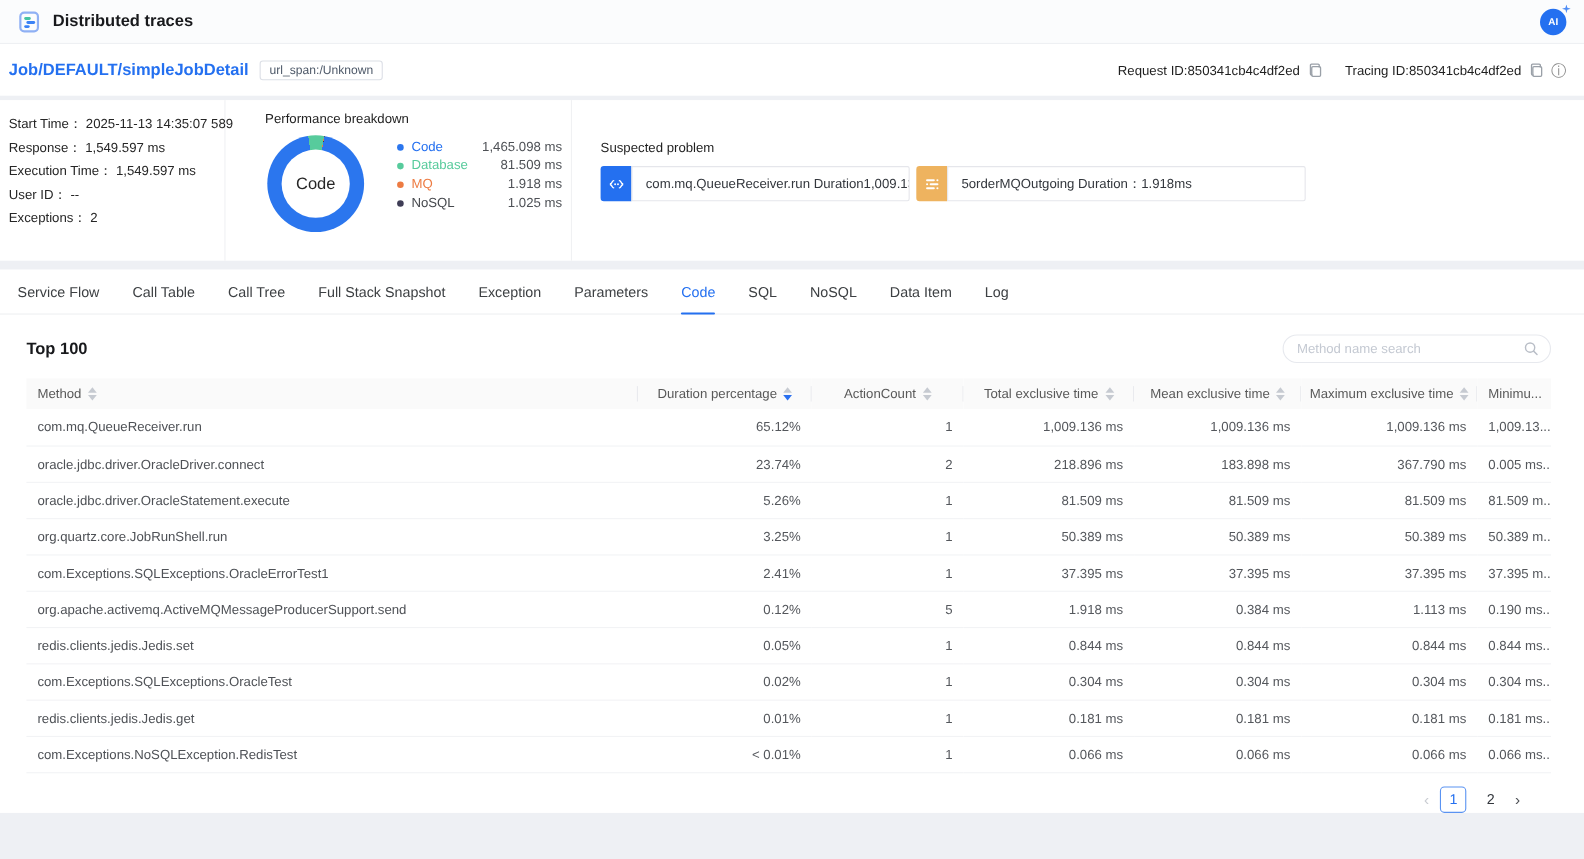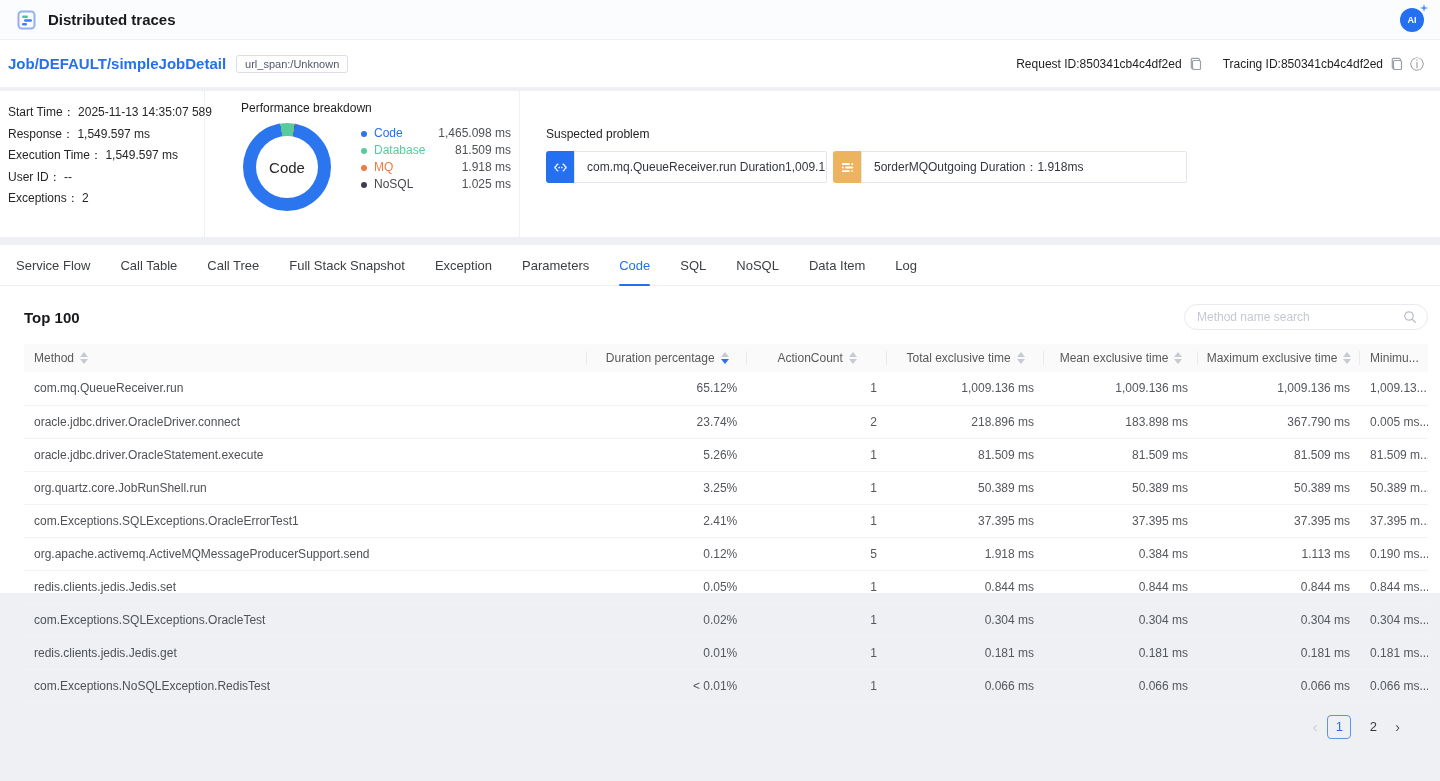--- a/index.html
+++ b/index.html
@@ -54,29 +54,29 @@
   .sus-list { display:flex; gap:6px; }
   .sus-item { display:flex; align-items:stretch; cursor:pointer; }
   .sus-icon { width:28px; border-radius:3px 0 0 3px; display:flex; align-items:center;
     justify-content:center; flex:none; }
   .sus-box { height:32px; background:#fff; border:1px solid #e5e6eb; border-radius:0 2px 2px 0;
     display:flex; align-items:center; padding:0 12px; font-size:12px; color:#33373d; white-space:nowrap; overflow:hidden; }
   .sus-item .ic { display:none; }
   .sus-item .ic.show { display:block; }
 
   
-  .panel { margin-top:8px; background:#fff; height:348px; position:relative; }
+  .panel { margin-top:8px; background:#fff; height:494px; position:relative; }
   .tabs { display:flex; gap:30px; padding:0 16px; border-bottom:1px solid #eef0f2; height:41px; align-items:center; }
   .tab { font-size:13px; color:#3d4043; cursor:pointer; position:relative; height:41px;
     display:flex; align-items:center; white-space:nowrap; }
   .tab.active { color:#2470f0; }
   .tab.active::after { content:""; position:absolute; left:0; right:0; bottom:0; height:2px;
     background:#2470f0; border-radius:1px; }
 
-  .panel-body { padding:18px 12px 0 24px; }
+  .panel-body { padding:18px 30px 0 24px; }
   .table-top { display:flex; align-items:center; margin-bottom:14px; }
   .table-title { font-size:15px; font-weight:bold; color:#18191c; }
   .table-top .spacer { flex:1; }
   .search-box { width:244px; height:26px; border:1px solid #e7e9ee; border-radius:13px;
     display:flex; align-items:center; padding:0 10px 0 12px; background:#fff; }
   .search-box input { border:none; outline:none; flex:1; font-size:12px; color:#333;
     font-family:"Liberation Sans", sans-serif; background:transparent; }
   .search-box input::placeholder { color:#c4c9d2; }
   .search-ic { width:14px; height:14px; flex:none; }
 

